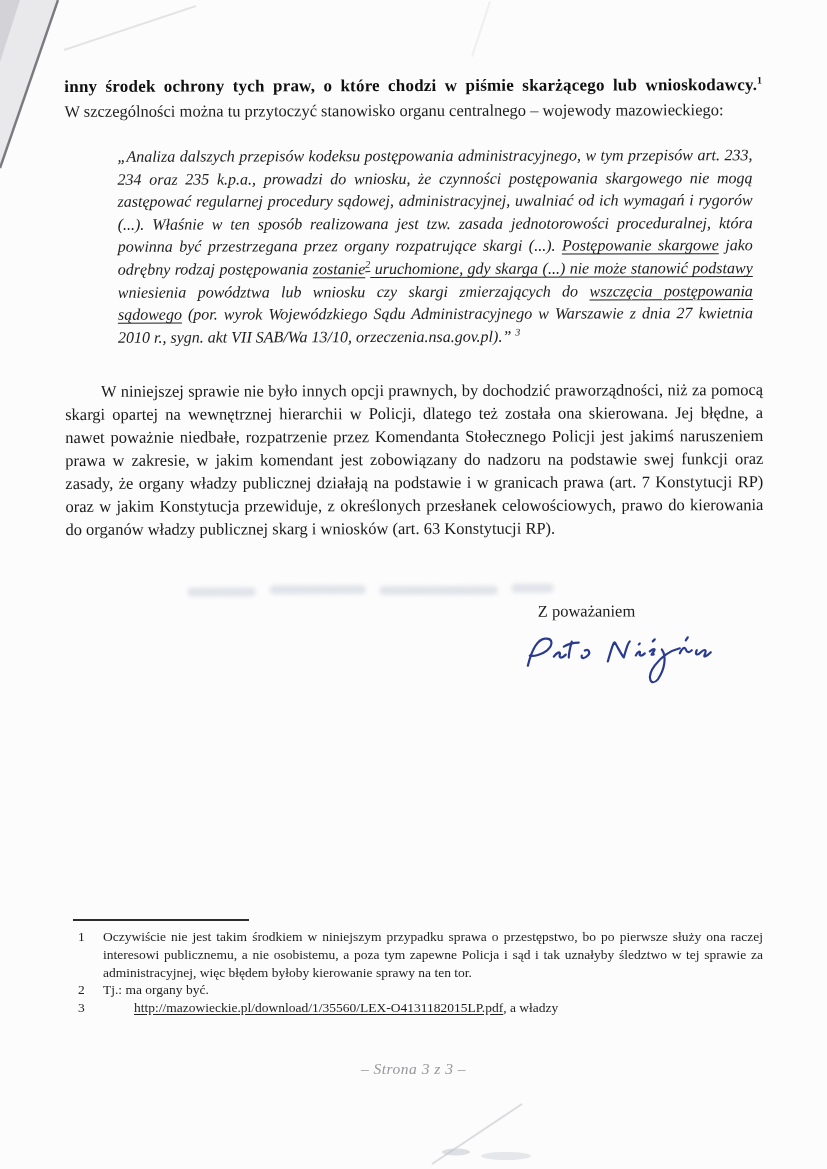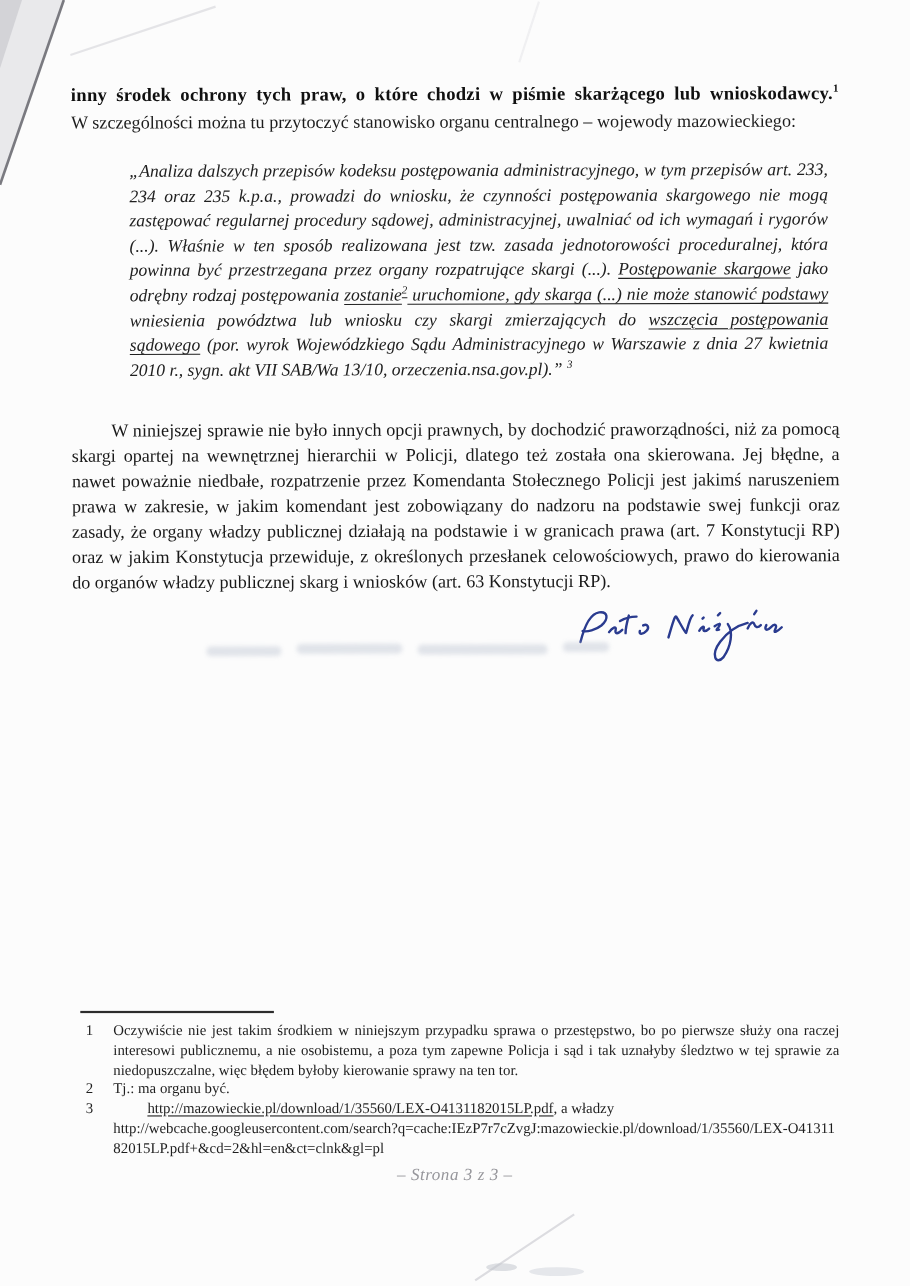--- a/index.html
+++ b/index.html
@@ -82,20 +82,21 @@
 
     <div class="bodypar">W niniejszej sprawie nie było innych opcji prawnych, by dochodzić praworządności, niż za pomocą skargi opartej na wewnętrznej hierarchii w Policji, dlatego też została ona skierowana. Jej błędne, a nawet poważnie niedbałe, rozpatrzenie przez Komendanta Stołecznego Policji jest jakimś naruszeniem prawa w zakresie, w jakim komendant jest zobowiązany do nadzoru na podstawie swej funkcji oraz zasady, że organy władzy publicznej działają na podstawie i w granicach prawa (art. 7 Konstytucji RP) oraz w jakim Konstytucja przewiduje, z określonych przesłanek celowościowych, prawo do kierowania do organów władzy publicznej skarg i wniosków (art. 63 Konstytucji RP).</div>
 
     <div class="ghost">
         <i></i>
         <i></i>
         <i></i>
         <i></i>
       </div>
 
+    <div class="closing">Z poważaniem</div>
 
     <div class="signature">
       <svg width="200" height="66" viewBox="0 0 200 66" fill="none" stroke="#2a3b8f" stroke-width="2.2" stroke-linecap="round" stroke-linejoin="round" aria-label="Piotr Niżyński">
         <path d="M10,36 C14,20 20,10 27,9 C35,8 36,15 29,21 C24,25 16,27 12,26"></path>
         <path d="M36,27 C39,23 43,21 42,25 C41,29 44,29 48,25"></path>
         <path d="M54,12 C52,19 51,25 51,28"></path>
         <path d="M46,17 C51,14 57,13 61,13"></path>
         <path d="M64,26 C63,29 66,30 70,26 C73,23 71,19 67,21"></path>
         <path d="M90,32 C94,18 96,12 97,13 C99,16 104,26 106,28 C108,21 110,13 112,12"></path>
         <path d="M118,26 C120,22 123,21 122,24 C121,27 124,27 127,24"></path>
@@ -108,29 +109,29 @@
         <path d="M179,21 C177,25 179,27 183,23 C187,19 189,21 187,25 C185,29 189,27 193,23"></path>
       </svg>
     </div>
 
   </div>
 
   <div class="footnotes">
     <div class="fn-rule"></div>
     <div class="fn-row">
       <span class="fn-num">1</span>
-      <span class="fn-text">Oczywiście nie jest takim środkiem w niniejszym przypadku sprawa o przestępstwo, bo po pierwsze służy ona raczej interesowi publicznemu, a nie osobistemu, a poza tym zapewne Policja i sąd i tak uznałyby śledztwo w tej sprawie za niedopuszczalne, więc błędem byłoby kierowanie sprawy na ten tor.</span>
+      <span class="fn-text">Oczywiście nie jest takim środkiem w niniejszym przypadku sprawa o przestępstwo, bo po pierwsze służy ona raczej interesowi publicznemu, a nie osobistemu, a poza tym zapewne Policja i sąd i tak uznałyby śledztwo w tej sprawie za administracyjnej, więc błędem byłoby kierowanie sprawy na ten tor.</span>
     </div>
     <div class="fn-row">
       <span class="fn-num">2</span>
-      <span class="fn-text">Tj.: ma organu być.</span>
+      <span class="fn-text">Tj.: ma organy być.</span>
     </div>
     <div class="fn-row">
       <span class="fn-num">3</span>
-      <span class="fn-text"><span class="fn-link">http://mazowieckie.pl/download/1/35560/LEX-O4131182015LP.pdf</span><span>, a władzy</span><span class="fn-block">http://webcache.googleusercontent.com/search?q=cache:IEzP7r7cZvgJ:mazowieckie.pl/download/1/35560/LEX-O4131182015LP.pdf+&amp;cd=2&amp;hl=en&amp;ct=clnk&amp;gl=pl</span></span>
+      <span class="fn-text"><span class="fn-link">http://mazowieckie.pl/download/1/35560/LEX-O4131182015LP.pdf</span><span>, a władzy</span></span>
     </div>
   </div>
 
   <div class="pagefooter">– Strona 3 z 3 –</div>
 
   <svg class="crease-svg" width="220" height="66" viewBox="0 0 220 66">
     <line x1="32" y1="62" x2="122" y2="2" stroke="#dcdce0" stroke-width="2"></line>
     <ellipse cx="56" cy="50" rx="14" ry="3.5" fill="#c3c6ce" opacity="0.55"></ellipse>
     <ellipse cx="106" cy="54" rx="25" ry="4" fill="#ced1d9" opacity="0.5"></ellipse>
   </svg>

